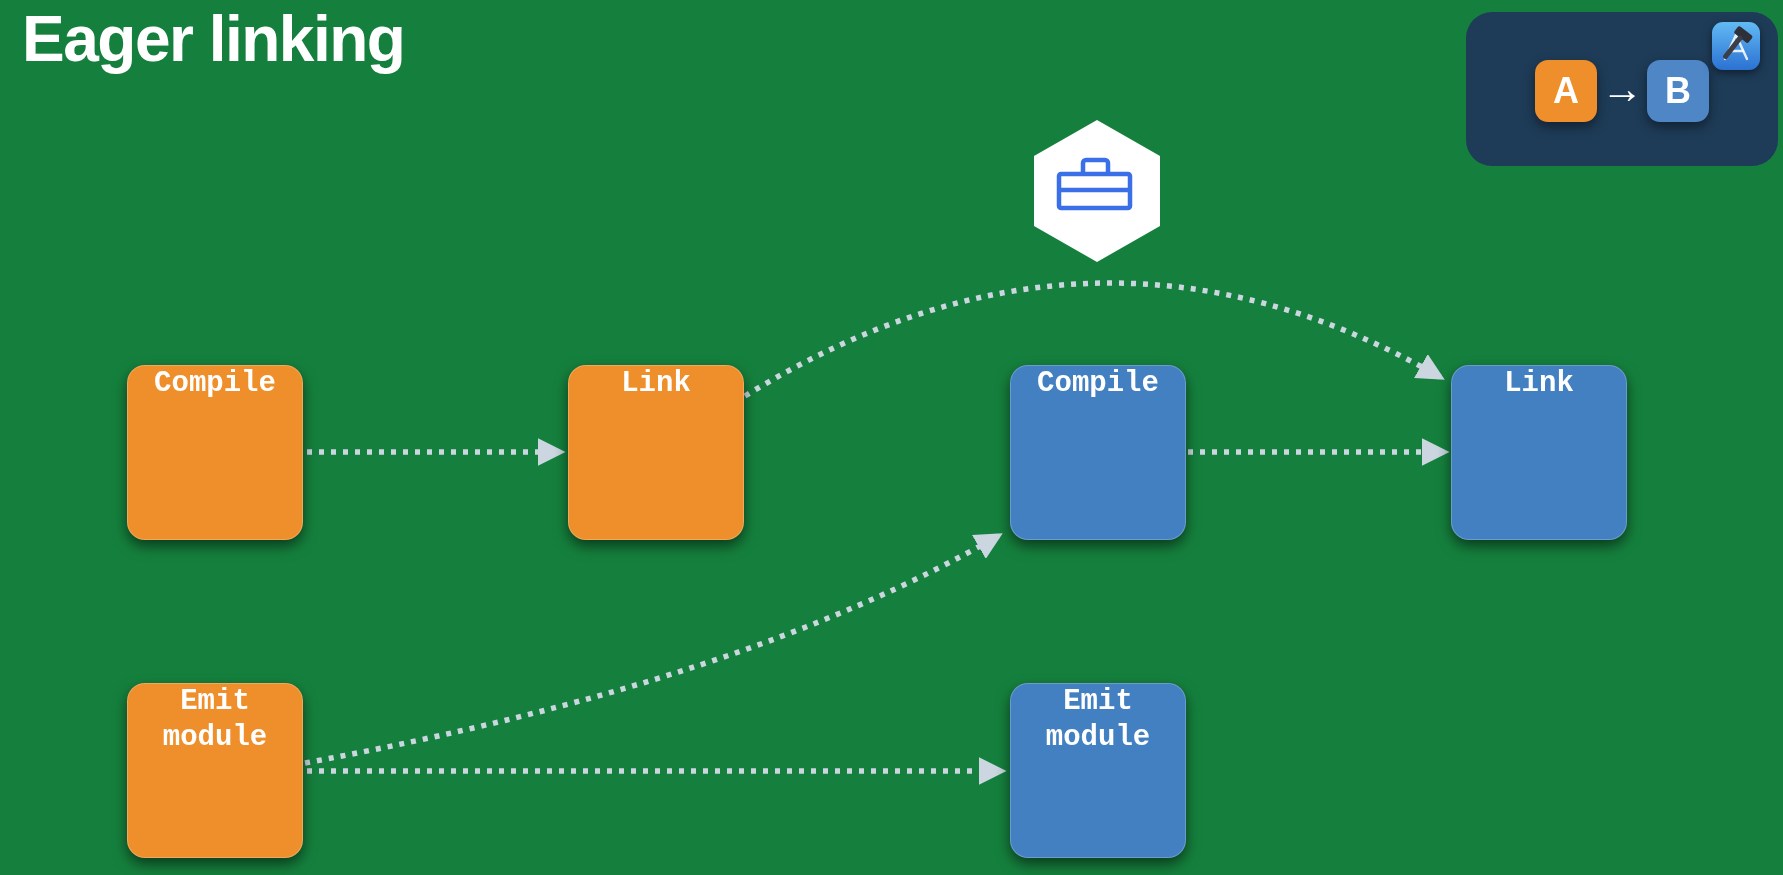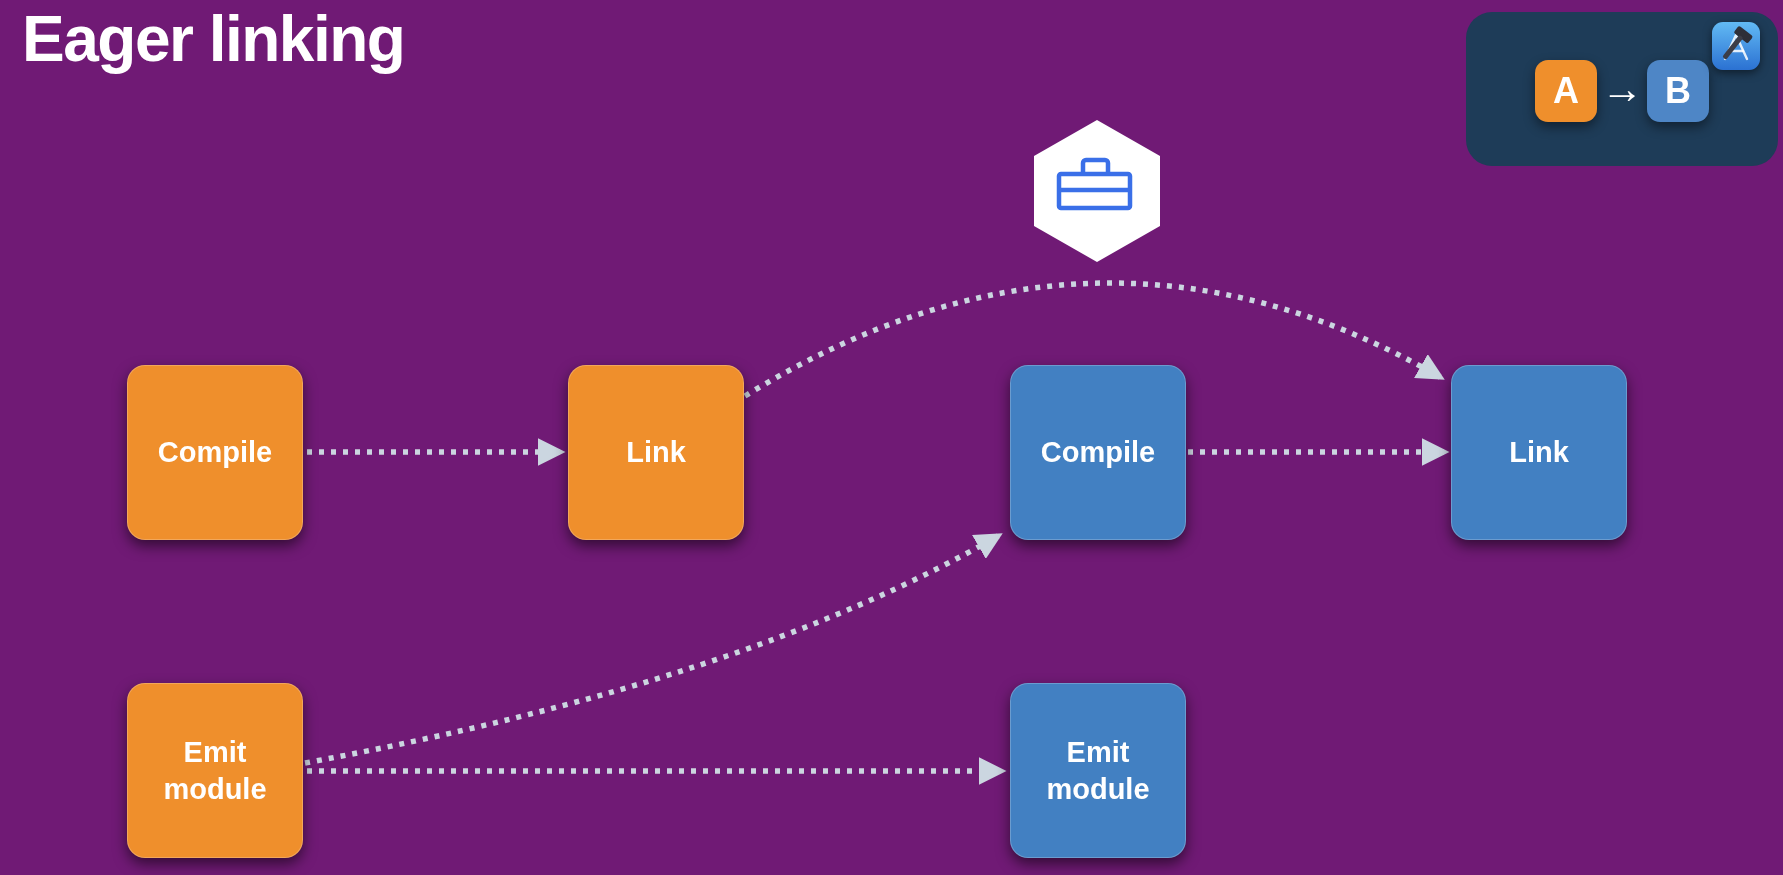--- a/index.html
+++ b/index.html
@@ -1,30 +1,31 @@
 <!DOCTYPE html>
 <html><head>
 <meta charset="utf-8">
 <style>
   html,body{margin:0;padding:0;background:#000;}
   #stage{
-    position:relative;width:1783px;height:875px;background:#701a75;overflow:hidden;
+    position:relative;width:1783px;height:875px;background:#15803d;overflow:hidden;
     font-family:"Liberation Sans",sans-serif;
   }
   .slide-title{
     position:absolute;left:22px;top:2px;color:#fff;font-size:64px;font-weight:700;
     letter-spacing:-1.5px;
   }
   
   .node{
     position:absolute;width:174px;height:173px;border-radius:18px;
-    display:flex;align-items:center;justify-content:center;text-align:center;
+    display:flex;justify-content:center;text-align:center;
     color:#fff;font-size:29px;font-weight:600;line-height:1.25;
     border:1px solid rgba(255,255,255,0.22);
     box-shadow:0 6px 14px rgba(0,0,0,0.55);
+    font-family:Liberation Mono, monospace;
   }
   .node-orange{background:#EF8F2C;}
   .node-blue{background:#4280C2;}
   .node .lbl{white-space:pre-line;}
   #node-compile-a{left:127px;top:365px;}
   #node-link-a{left:568px;top:365px;}
   #node-compile-b{left:1010px;top:365px;}
   #node-link-b{left:1451px;top:365px;}
   #node-emit-a{left:127px;top:683px;}
   #node-emit-b{left:1010px;top:683px;}

